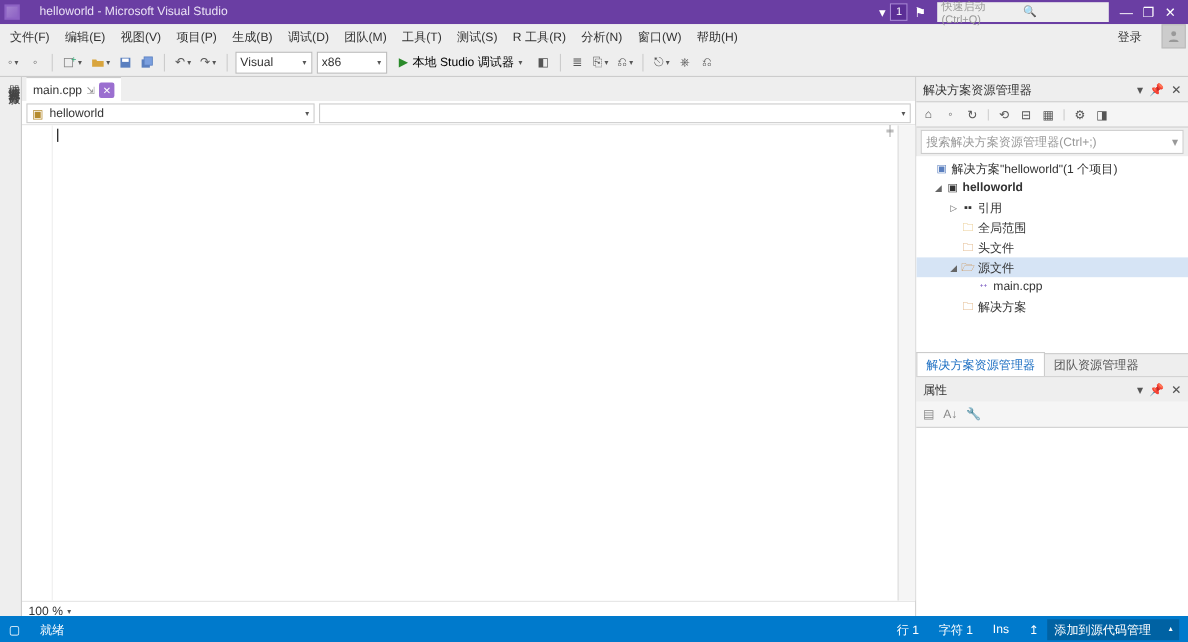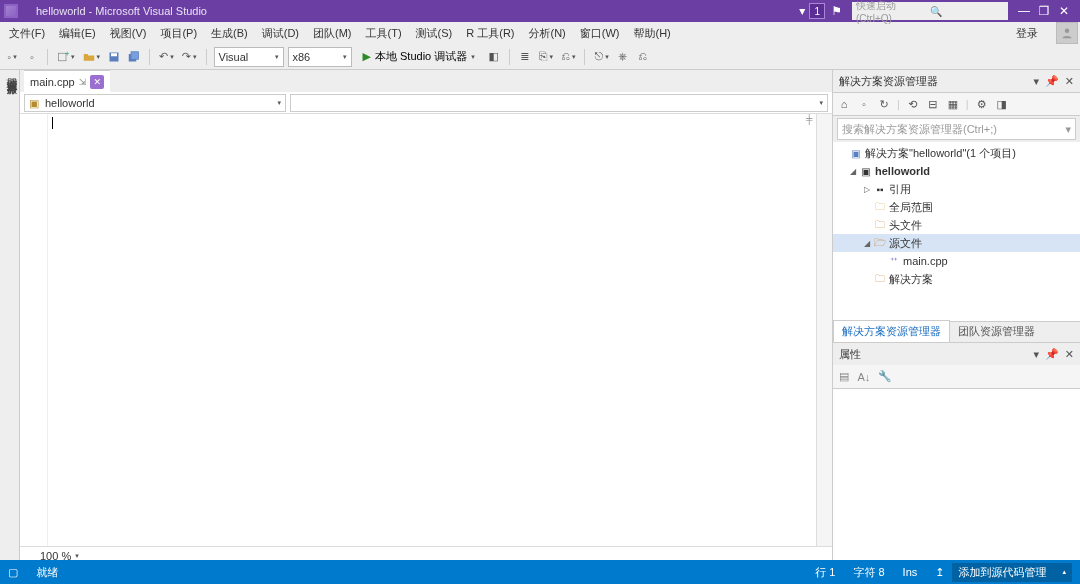--- a/index.html
+++ b/index.html
@@ -46,21 +46,21 @@
 .docnav { height:22px; background:#fff; border-bottom:1px solid #ddd; display:flex; align-items:center; padding:0 4px; gap:4px; }
 .navcombo { height:18px; border:1px solid #ccc; background:#fff; display:flex; align-items:center; padding:0 4px; flex:1; color:#333; }
 .navcombo::after { content:"▾"; font-size:7px; color:#555; margin-left:auto; }
 .navcombo .ico { width:12px; height:12px; margin-right:4px; color:#b58b2e; }
 .editor { flex:1; background:#fff; display:flex; position:relative; }
 .editor .linenum { width:28px; border-right:1px solid #eee; color:#bbb; text-align:right; padding:2px 4px 0 0; font-size:10px; }
 .editor .code { flex:1; padding:2px 4px; font-family:Consolas,monospace; font-size:11px; color:#444; }
 .editor .code .cursor { display:inline-block; width:1px; height:12px; background:#000; vertical-align:middle; }
 .editor .vscroll { width:16px; background:#f5f5f5; border-left:1px solid #ddd; }
 .splitgrip { position:absolute; top:0; right:16px; width:10px; height:10px; font-size:9px; color:#888; }
-.zoombar { height:18px; background:#fff; border-top:1px solid #ddd; display:flex; align-items:center; padding:0 20px; color:#333; }
+.zoombar { height:18px; background:#fff; border-top:1px solid #ddd; display:flex; align-items:center; padding:0 6px; color:#333; }
 
 
 .rightcol { width:248px; background:#eee; border-left:1px solid #ccc; display:flex; flex-direction:column; }
 .panel-title { height:22px; background:#eee; display:flex; align-items:center; padding:0 6px; color:#333; }
 .panel-title .pt-right { margin-left:auto; display:flex; gap:6px; color:#555; }
 .panel-tb { height:24px; background:#f5f5f5; border-top:1px solid #ccc; border-bottom:1px solid #ccc; display:flex; align-items:center; padding:0 4px; gap:6px; color:#555; }
 .panel-tb .ic { cursor:pointer; min-width:14px; text-align:center; }
 .panel-search { height:22px; margin:2px 4px; border:1px solid #ccc; background:#fff; display:flex; align-items:center; padding:0 4px; color:#999; }
 .tree { flex:1; background:#fff; padding:2px 0; overflow:auto; }
 .tnode { height:18px; display:flex; align-items:center; padding:0 4px; color:#333; cursor:pointer; }
@@ -308,21 +308,21 @@
     </div>
 
   </div>
 </div>
 
 <div class="statusbar">
   <span>▢</span>
   <span class="sitem">就绪</span>
   <div style="flex:1"></div>
   <span class="sitem">行 1</span>
-  <span class="sitem">字符 8</span>
+  <span class="sitem">字符 1</span>
   <span class="sitem">Ins</span>
   <div class="sright">
     <span>↥</span>
     <div class="srcctrl">
       <span>添加到源代码管理</span>
       <span style="font-size:7px">▴</span>
     </div>
   </div>
 </div>
 

